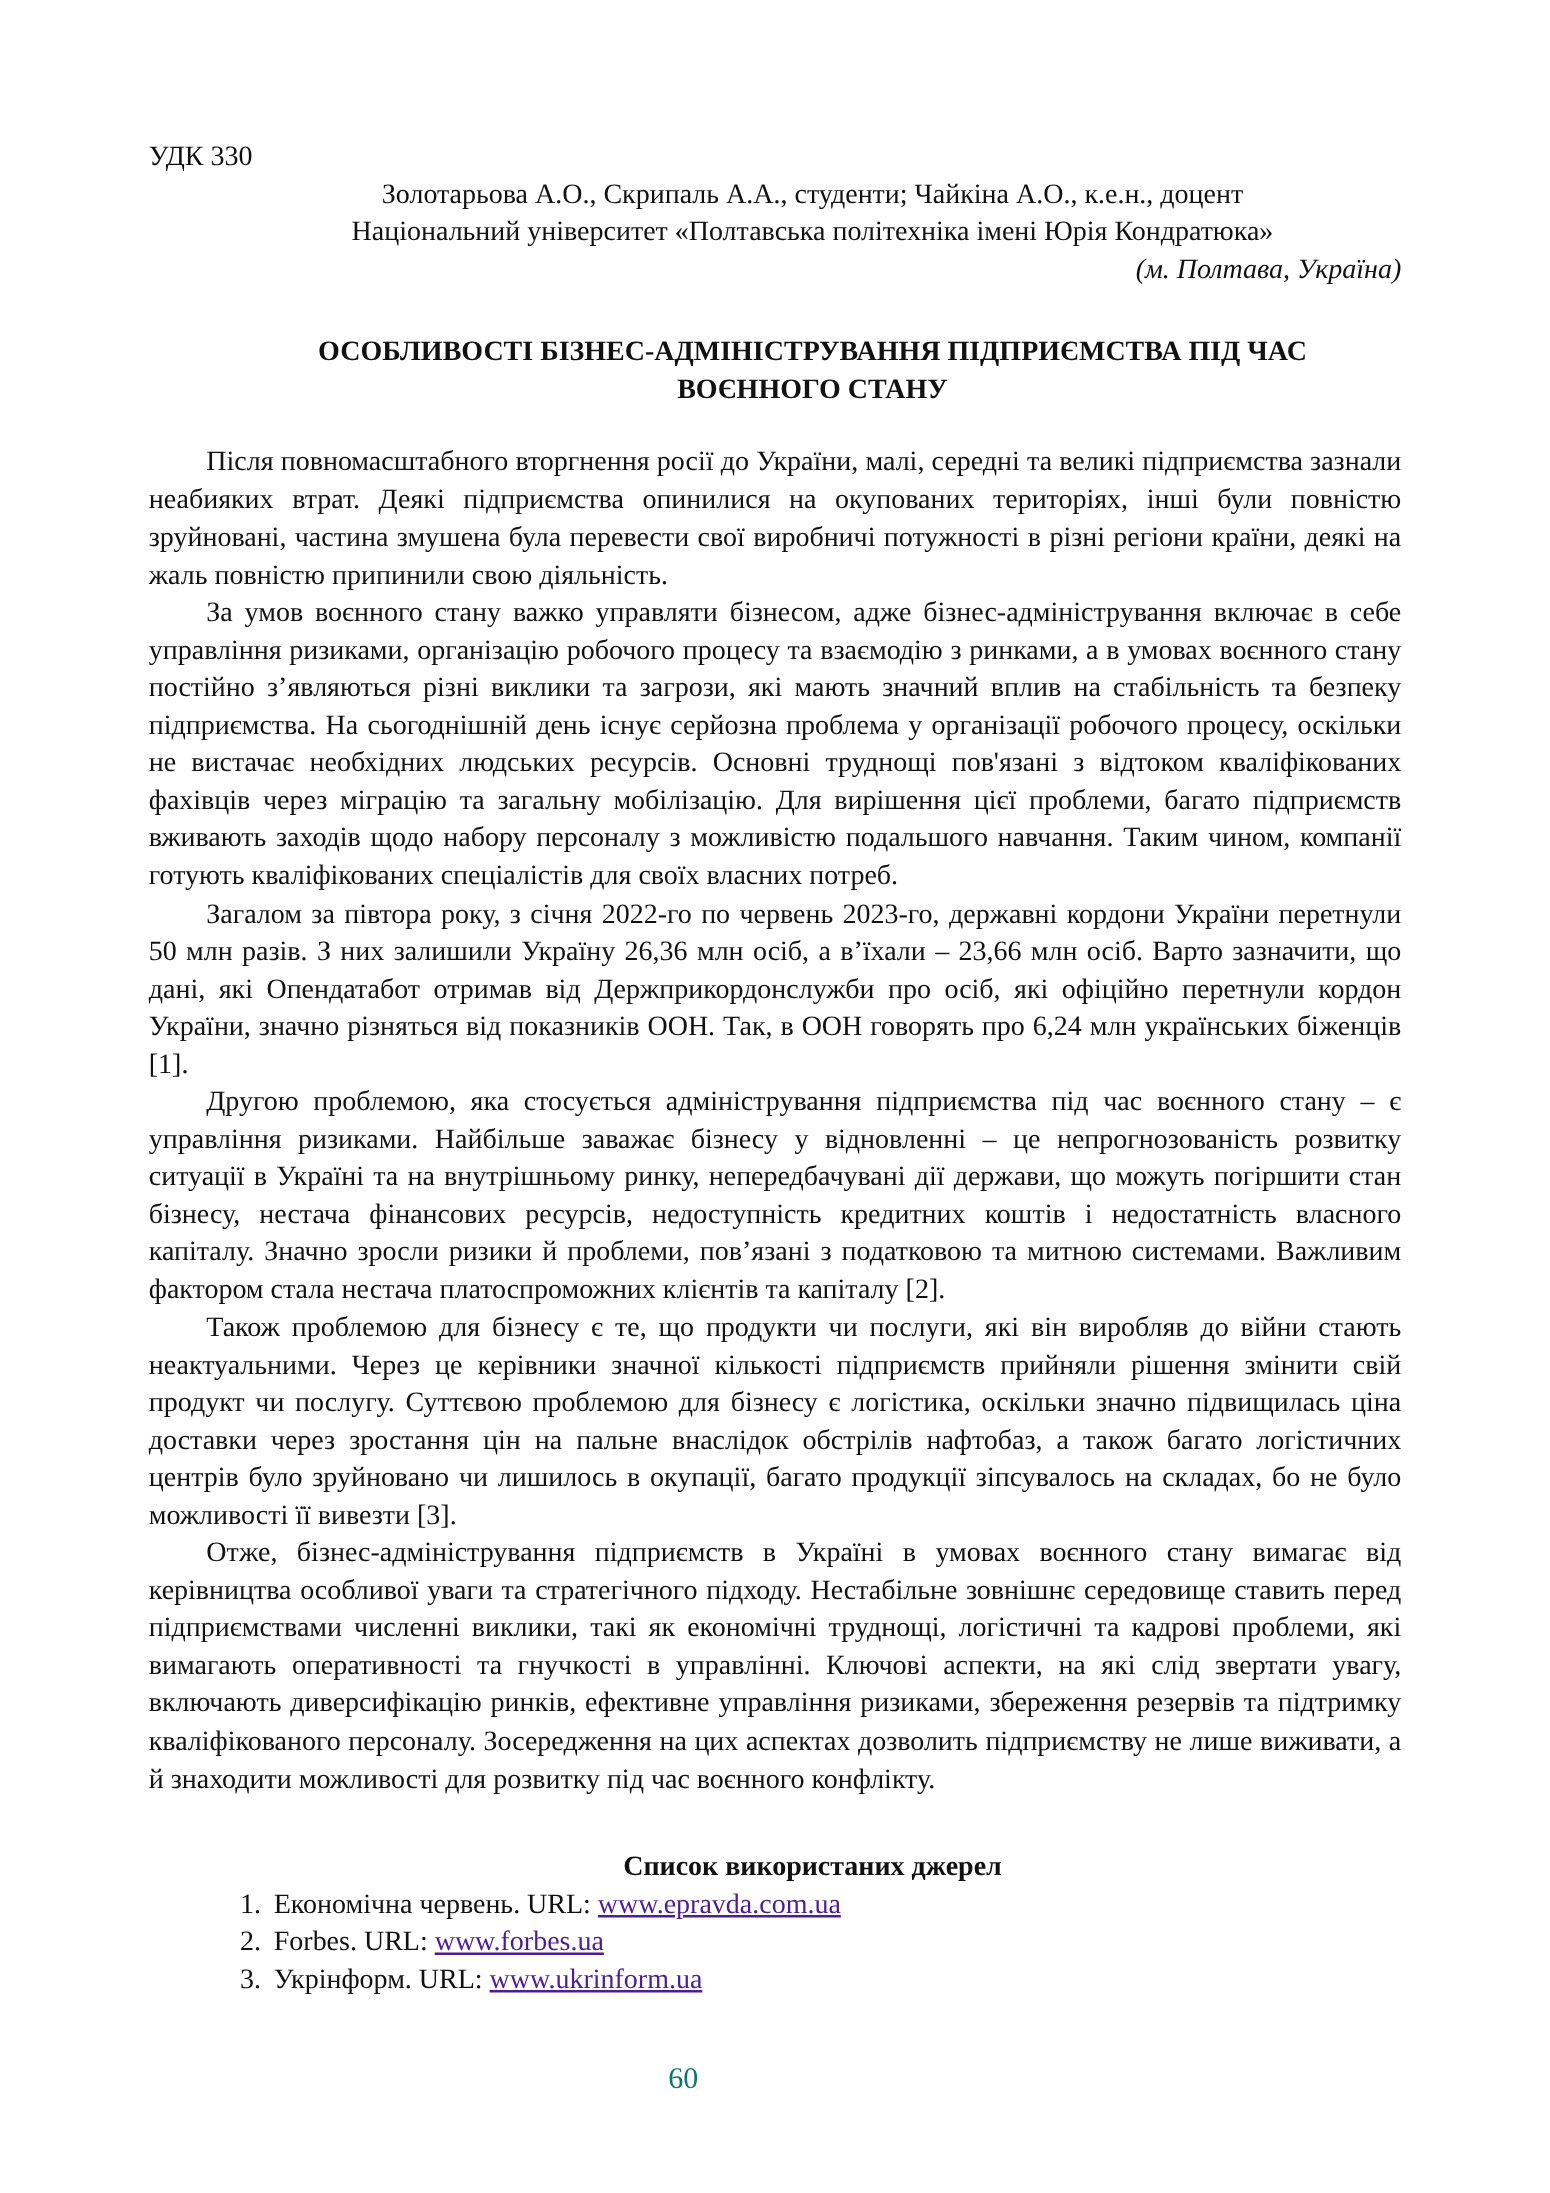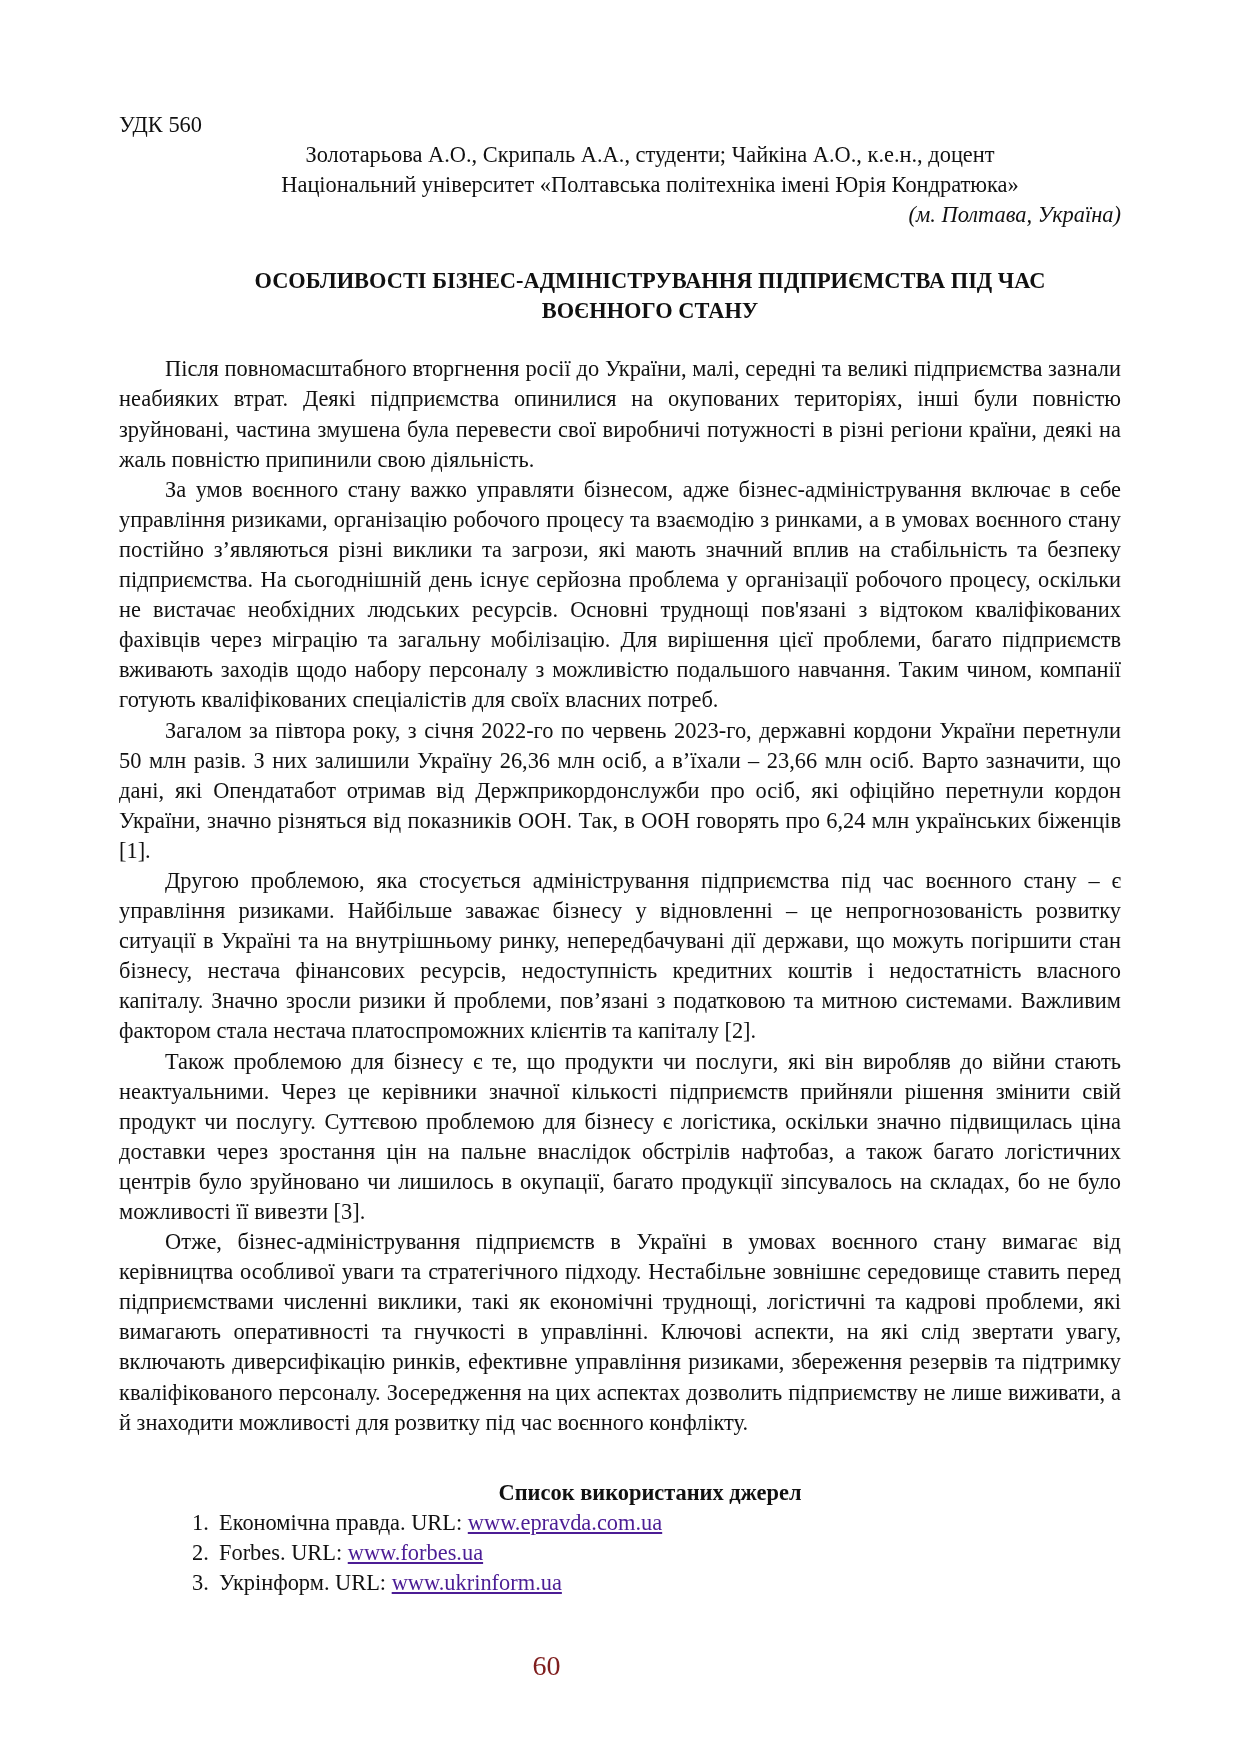--- a/index.html
+++ b/index.html
@@ -18,28 +18,28 @@
     line-height: 30px;
   }
   .para { text-indent: 46px; text-align: justify; margin: 0; }
   .refs-title { text-align: center; font-weight: bold; margin: 40px 0 0 60px; }
   .refs { margin: 0; padding: 0; list-style: none; }
   .refs li { padding-left: 73px; }
   .refs .num { display: inline-block; width: 27px; }
   .refs a { color: #4c1d95; text-decoration: underline; }
   .page-number {
     position: absolute; left: 0; width: 1093px; top: 1650px; text-align: center;
-    font-family: "Liberation Serif", "DejaVu Serif", serif; font-size: 28px; color: #7f1d1d;
+    font-family: "Liberation Serif", "DejaVu Serif", serif; font-size: 24px; color: #0f766e;
   }
 </style>
 </head>
 <body>
 
 <div class="page">
-  <p class="udk">УДК 560</p>
+  <p class="udk">УДК 330</p>
   <p class="authors">Золотарьова А.О., Скрипаль А.А., студенти; Чайкіна А.О., к.е.н., доцент</p>
   <p class="affil">Національний університет «Полтавська політехніка імені Юрія Кондратюка»</p>
   <p class="city">(м. Полтава, Україна)</p>
 
   <div class="title">
     <div>ОСОБЛИВОСТІ БІЗНЕС-АДМІНІСТРУВАННЯ ПІДПРИЄМСТВА ПІД ЧАС</div>
     <div>ВОЄННОГО СТАНУ</div>
   </div>
 
   <div>
@@ -47,21 +47,21 @@
     <p class="para">За умов воєнного стану важко управляти бізнесом, адже бізнес-адміністрування включає в себе управління ризиками, організацію робочого процесу та взаємодію з ринками, а в умовах воєнного стану постійно з’являються різні виклики та загрози, які мають значний вплив на стабільність та безпеку підприємства. На сьогоднішній день існує серйозна проблема у організації робочого процесу, оскільки не вистачає необхідних людських ресурсів. Основні труднощі пов'язані з відтоком кваліфікованих фахівців через міграцію та загальну мобілізацію. Для вирішення цієї проблеми, багато підприємств вживають заходів щодо набору персоналу з можливістю подальшого навчання. Таким чином, компанії готують кваліфікованих спеціалістів для своїх власних потреб.</p>
     <p class="para">Загалом за півтора року, з січня 2022-го по червень 2023-го, державні кордони України перетнули 50 млн разів. З них залишили Україну 26,36 млн осіб, а в’їхали – 23,66 млн осіб. Варто зазначити, що дані, які Опендатабот отримав від Держприкордонслужби про осіб, які офіційно перетнули кордон України, значно різняться від показників ООН. Так, в ООН говорять про 6,24 млн українських біженців [1].</p>
     <p class="para">Другою проблемою, яка стосується адміністрування підприємства під час воєнного стану – є управління ризиками. Найбільше заважає бізнесу у відновленні – це непрогнозованість розвитку ситуації в Україні та на внутрішньому ринку, непередбачувані дії держави, що можуть погіршити стан бізнесу, нестача фінансових ресурсів, недоступність кредитних коштів і недостатність власного капіталу. Значно зросли ризики й проблеми, пов’язані з податковою та митною системами. Важливим фактором стала нестача платоспроможних клієнтів та капіталу [2].</p>
     <p class="para">Також проблемою для бізнесу є те, що продукти чи послуги, які він виробляв до війни стають неактуальними. Через це керівники значної кількості підприємств прийняли рішення змінити свій продукт чи послугу. Суттєвою проблемою для бізнесу є логістика, оскільки значно підвищилась ціна доставки через зростання цін на пальне внаслідок обстрілів нафтобаз, а також багато логістичних центрів було зруйновано чи лишилось в окупації, багато продукції зіпсувалось на складах, бо не було можливості її вивезти [3].</p>
     <p class="para">Отже, бізнес-адміністрування підприємств в Україні в умовах воєнного стану вимагає від керівництва особливої уваги та стратегічного підходу. Нестабільне зовнішнє середовище ставить перед підприємствами численні виклики, такі як економічні труднощі, логістичні та кадрові проблеми, які вимагають оперативності та гнучкості в управлінні. Ключові аспекти, на які слід звертати увагу, включають диверсифікацію ринків, ефективне управління ризиками, збереження резервів та підтримку кваліфікованого персоналу. Зосередження на цих аспектах дозволить підприємству не лише виживати, а й знаходити можливості для розвитку під час воєнного конфлікту.</p>
   </div>
 
   <p class="refs-title">Список використаних джерел</p>
   <ul class="refs">
     <li>
-      <span class="num">1.</span><span>Економічна правда. URL: </span><a>www.epravda.com.ua</a>
+      <span class="num">1.</span><span>Економічна червень. URL: </span><a>www.epravda.com.ua</a>
     </li>
     <li>
       <span class="num">2.</span><span>Forbes. URL: </span><a>www.forbes.ua</a>
     </li>
     <li>
       <span class="num">3.</span><span>Укрінформ. URL: </span><a>www.ukrinform.ua</a>
     </li>
   </ul>
 </div>
 

